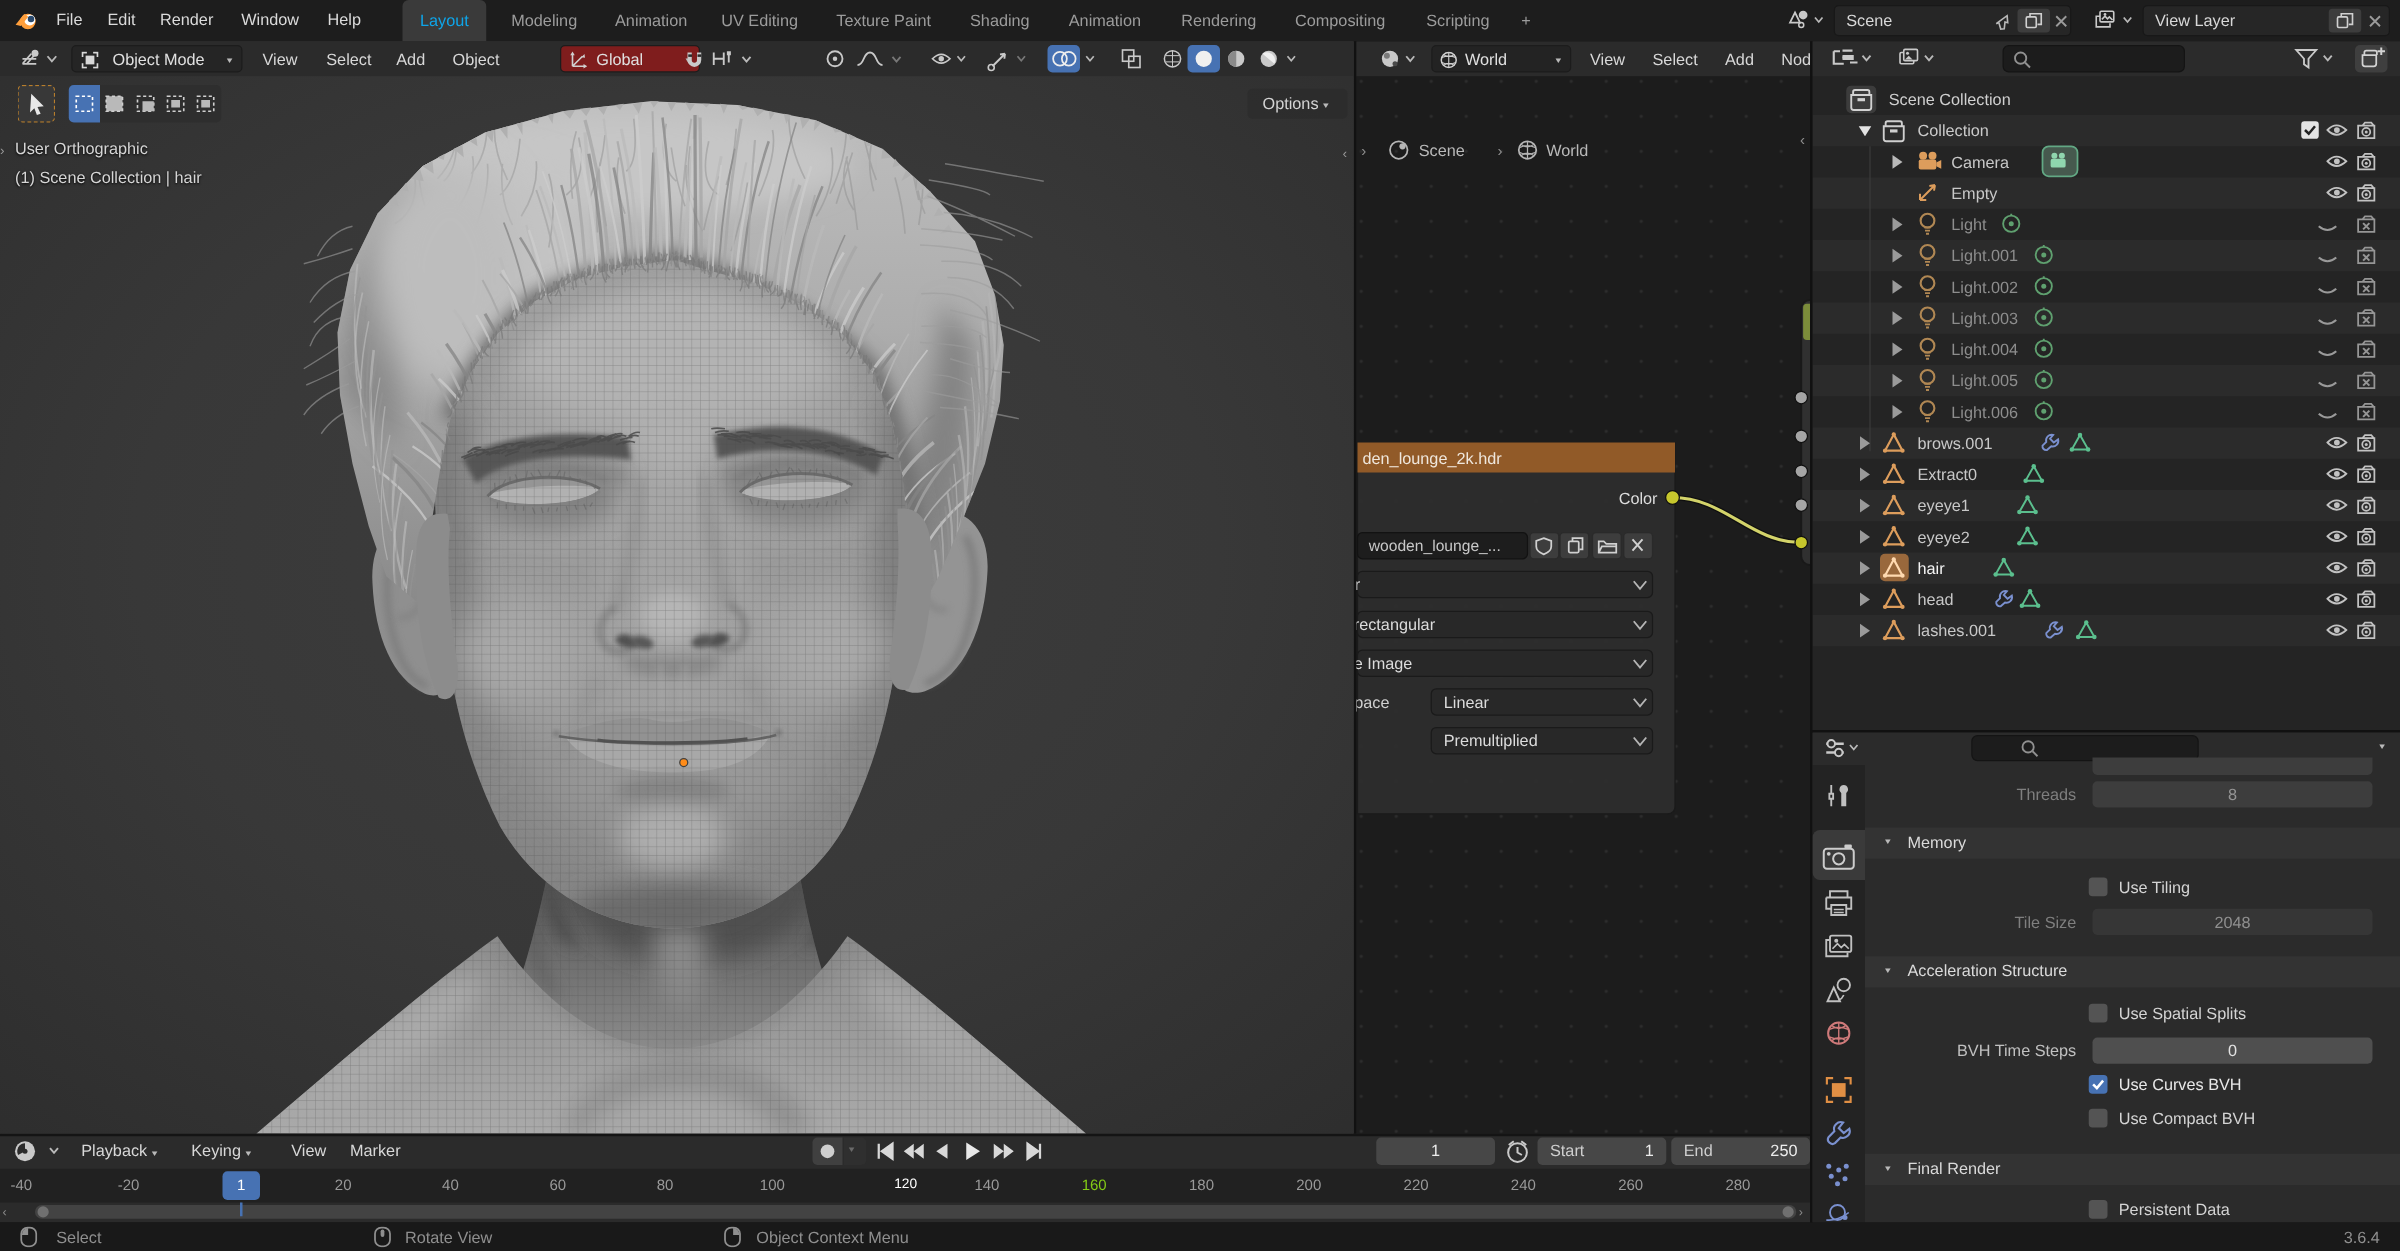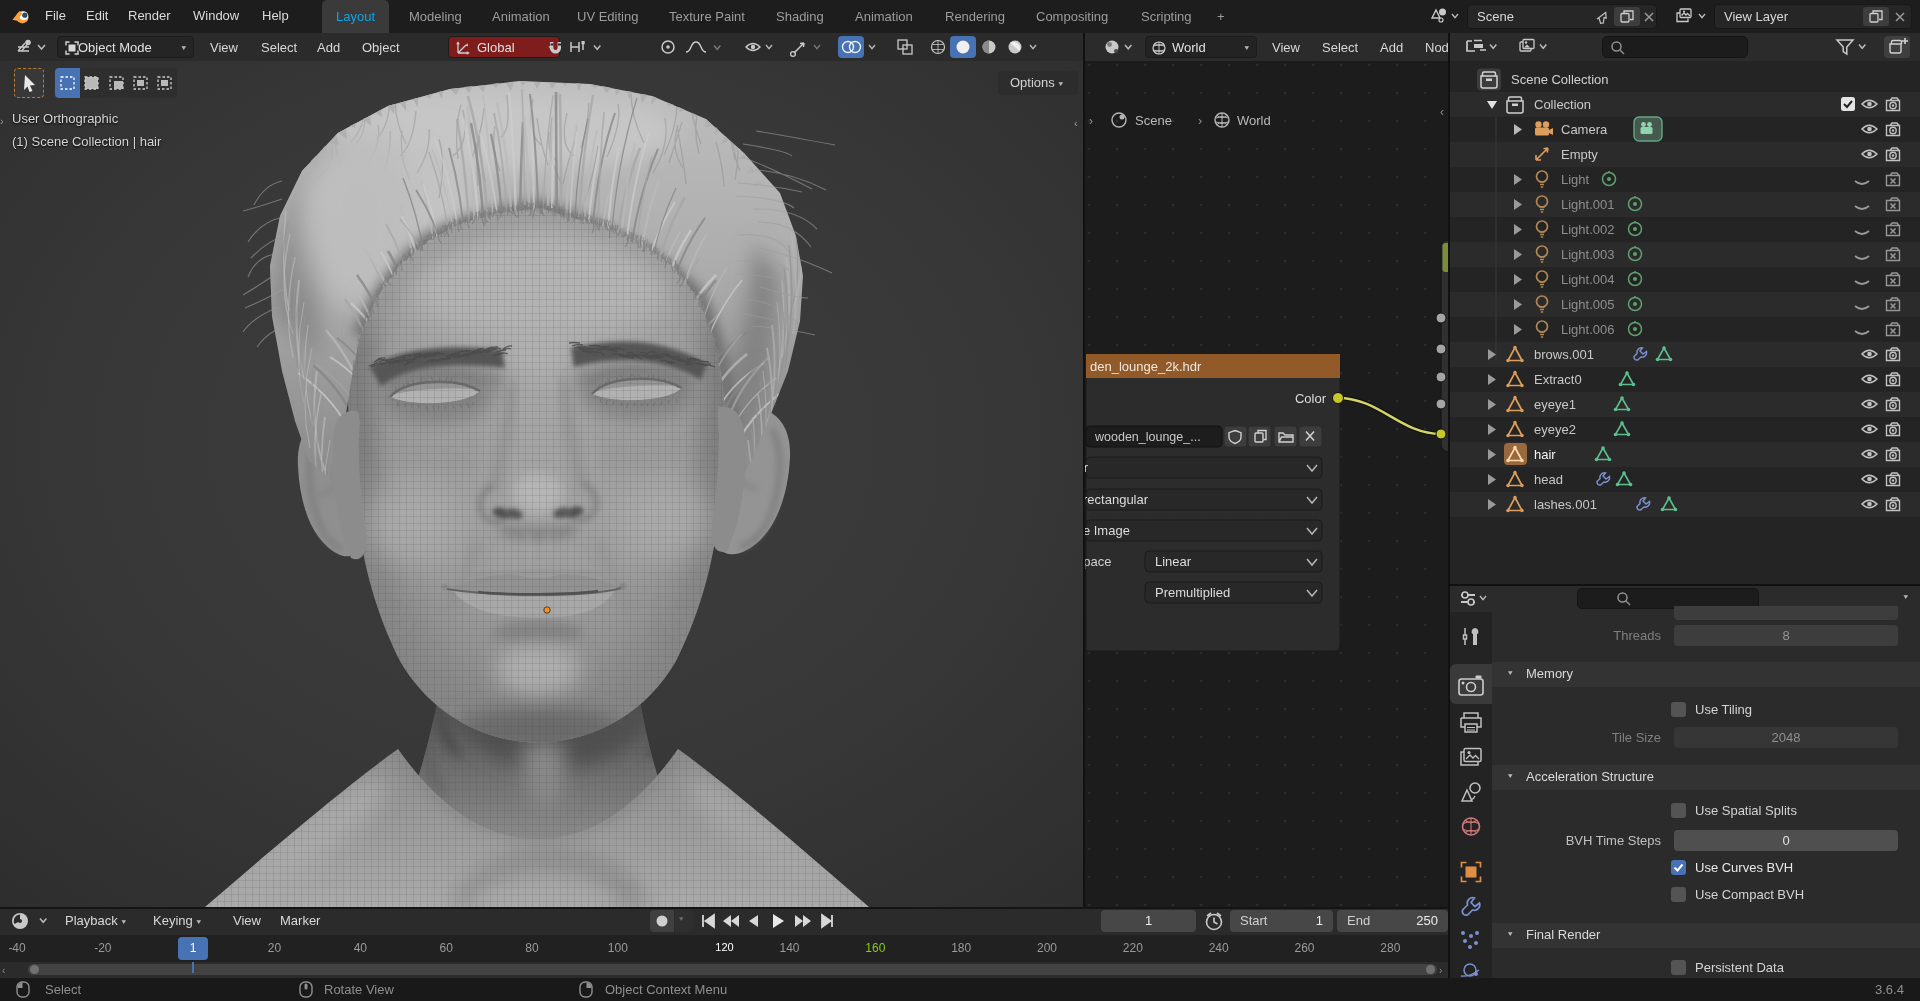--- a/index.html
+++ b/index.html
@@ -102,21 +102,21 @@
       <path d="M2 13 L9 5 M5.5 13 L12.5 5 M2 9 h11 M2 13h11" stroke="#c9c9c9" stroke-width="1.4" fill="none"></path>
       <circle cx="12" cy="4.5" r="2.8" fill="#c9c9c9"></circle>
       <path d="M22 7 l3.5 4 l3.5 -4" fill="none" stroke="#b9b9b9" stroke-width="1.5"></path>
     </svg>
 
     <div class="hbtn" style="left:57px;top:3px;width:137px;height:22px">
       <svg class="abs" style="left:7px;top:4px" width="14" height="14" viewBox="0 0 14 14">
         <rect x="3.5" y="3.5" width="7" height="7" fill="#d8d8d8"></rect>
         <path d="M1 4.5v-3.5h3.5 M9.5 1h3.5v3.5 M13 9.5v3.5h-3.5 M4.5 13h-3.5v-3.5" stroke="#d8d8d8" stroke-width="1.4" fill="none"></path>
       </svg>
-      <span style="margin-left:20px">Object Mode</span>
+      <span style="margin-left:32px">Object Mode</span>
       <span class="chev" style="position:absolute;right:7px;top:0">▾</span>
     </div>
     <div class="hmenu" style="left:210px">View</div>
     <div class="hmenu" style="left:261px">Select</div>
     <div class="hmenu" style="left:317px">Add</div>
     <div class="hmenu" style="left:362px">Object</div>
 
     <div class="hbtn" style="left:448px;top:3px;width:112px;height:22px;background:#7f1d1d">
       <svg class="abs" style="left:6px;top:3px" width="16" height="16" viewBox="0 0 16 16">
         <path d="M3 13 L3 3 M3 13 L13 13 M3 13 L11 5" stroke="#d0d0d0" stroke-width="1.3" fill="none"></path>

